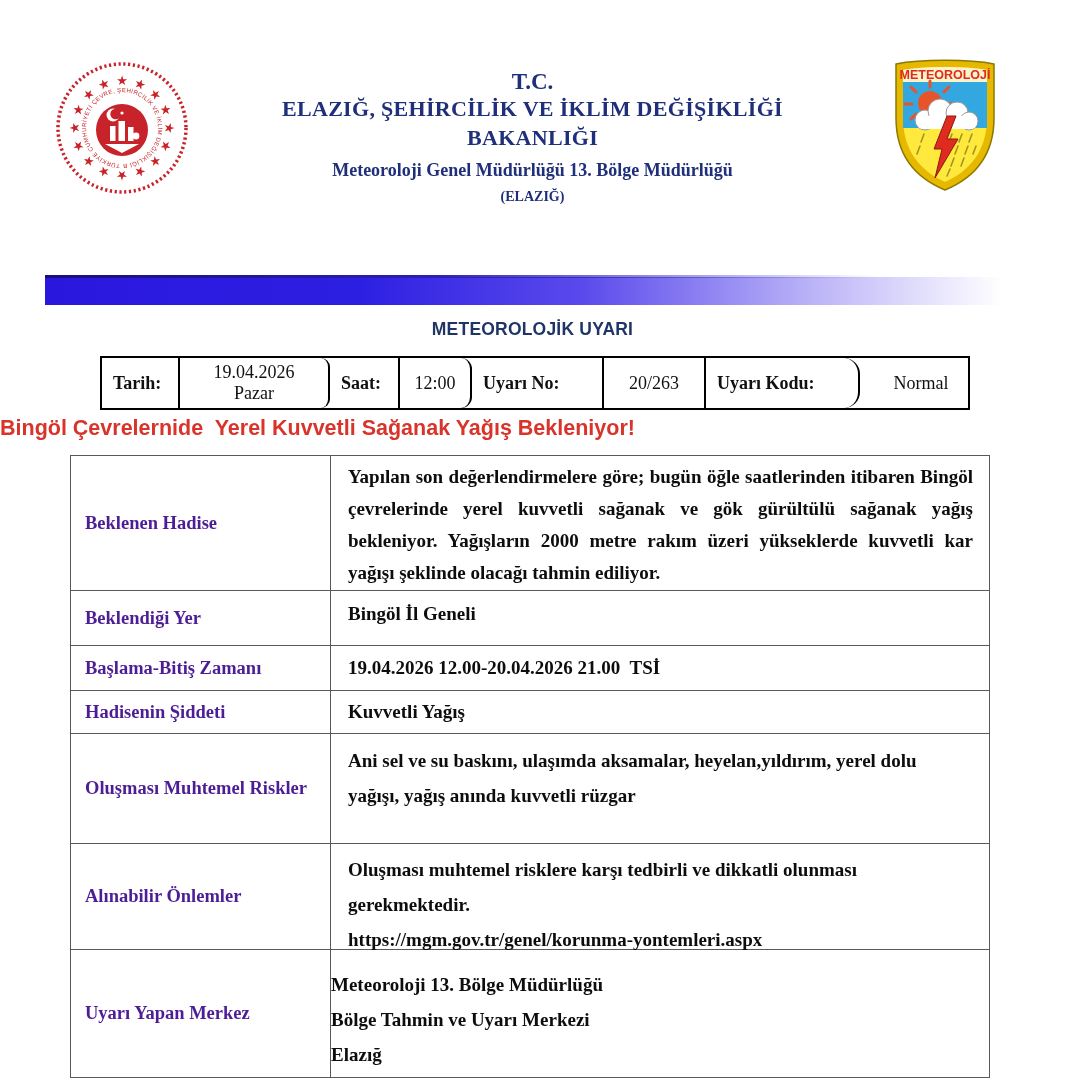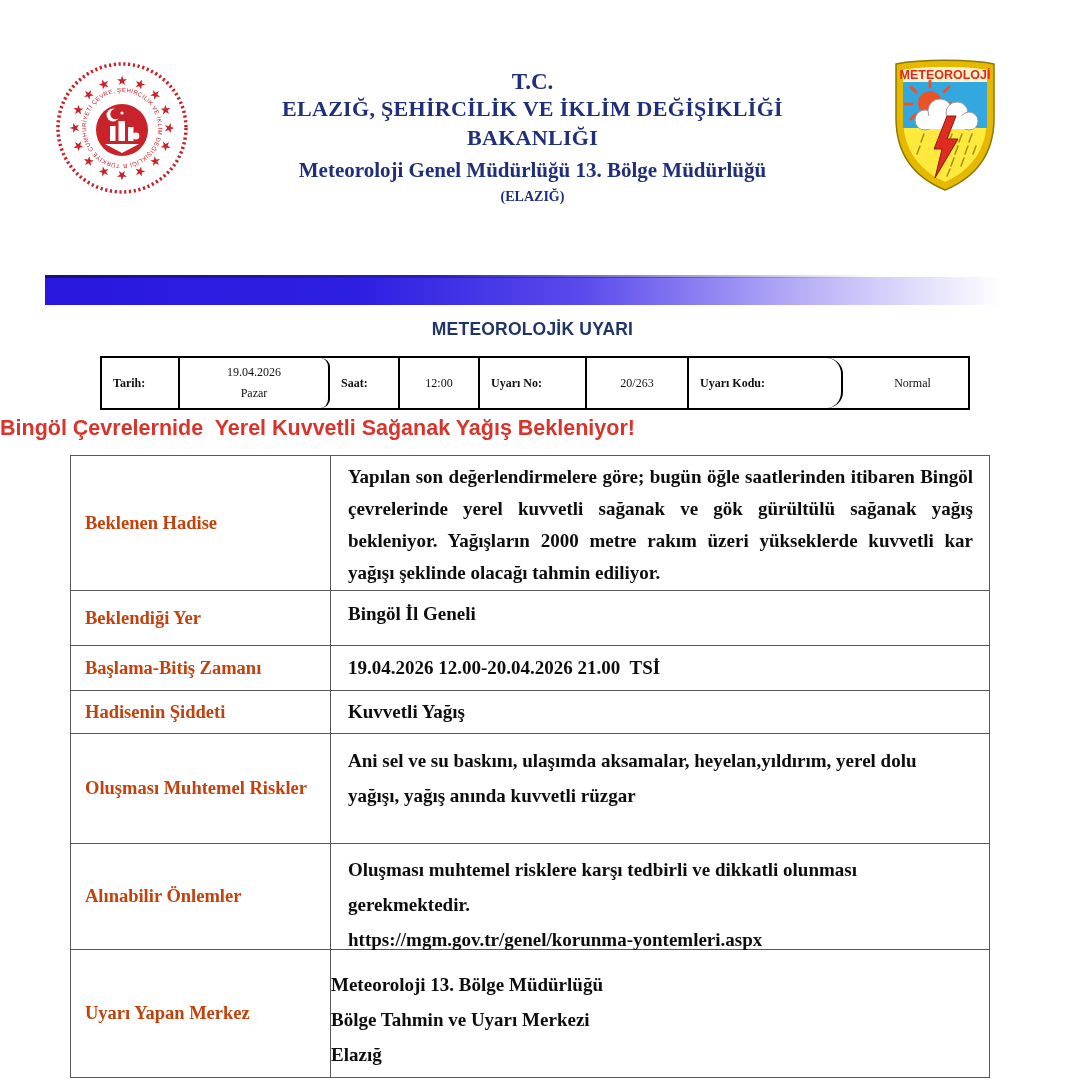--- a/index.html
+++ b/index.html
@@ -6,60 +6,60 @@
   .page{position:relative;width:1065px;height:1080px;background:#ffffff;overflow:hidden;
         font-family:"Liberation Serif", serif;color:#111;}
 
   
   .seal{position:absolute;left:52px;top:58px;width:140px;height:140px;}
   .hdr{position:absolute;left:200px;top:70px;width:665px;text-align:center;
        color:#1f2f7a;font-weight:bold;}
   .hdr .tc{font-size:23px;line-height:24px;}
   .hdr .l1{font-size:22px;line-height:29px;letter-spacing:.3px;}
   .hdr .l2{font-size:22px;line-height:29px;letter-spacing:.3px;}
-  .hdr .dir{font-size:21px;line-height:32px;margin-top:2px;}
+  .hdr .dir{font-size:18px;line-height:32px;margin-top:2px;}
   .hdr .city{font-size:14px;line-height:22px;}
   .shield{position:absolute;left:890px;top:56px;width:110px;height:140px;}
 
   
   .bar{position:absolute;left:45px;top:277px;width:977px;height:28px;
        background:linear-gradient(90deg,#2a17de 0%,#2d1fe2 32%,#5a4aec 55%,#b9b1f7 78%,#ffffff 98%);}
   .bar::before{content:"";position:absolute;left:0;top:-2px;height:3px;width:100%;
        background:linear-gradient(90deg,#181079 0%,#2a20b5 40%,rgba(255,255,255,0) 85%);}
 
   
   .sec-title{position:absolute;left:0;top:319px;width:100%;text-align:center;
        font-family:"Liberation Sans", sans-serif;font-weight:bold;font-size:17.5px;
        color:#1f3566;letter-spacing:.2px;}
 
   
   .info{position:absolute;left:100px;top:356px;width:870px;height:54px;
-        display:flex;border:2px solid #000;box-sizing:border-box;font-size:12px;}
+        display:flex;border:2px solid #000;box-sizing:border-box;font-size:18px;}
   .info .cell{border-right:2px solid #000;display:flex;align-items:center;box-sizing:border-box;}
   .info .cell:last-child{border-right:none;flex:1;}
   .info .lab{font-weight:bold;padding-left:11px;}
   .info .val{justify-content:center;text-align:center;}
   .c-tarih{width:78px;}  .c-tarihv{width:150px;flex-direction:column;justify-content:center;line-height:21px;border-radius:9px;}
-  .c-saat{width:70px;}   .c-saatv{width:80px;}
-  .c-no{width:107px;}    .c-nov{width:102px;}
+  .c-saat{width:70px;}   .c-saatv{width:72px;border-radius:11px;}
+  .c-no{width:132px;}    .c-nov{width:102px;}
   .c-kod{width:154px;border-radius:16px;}   .c-kodv{justify-content:flex-start;padding-left:14px;}
 
   
   .headline{position:absolute;left:0;top:416px;width:100%;
        font-family:"Liberation Sans", sans-serif;font-weight:bold;font-size:21.5px;
        color:#d9342b;white-space:pre;}
 
   
   .details{position:absolute;left:70px;top:455px;width:920px;
        border:1px solid #595959;box-sizing:border-box;}
   .drow{display:flex;border-bottom:1px solid #595959;box-sizing:border-box;}
   .drow:last-child{border-bottom:none;}
   .dlab{width:260px;border-right:1px solid #595959;box-sizing:border-box;
        display:flex;align-items:center;padding-left:14px;
-       color:#c2410c;font-weight:bold;font-size:18.5px;line-height:23px;}
+       color:#4c1d95;font-weight:bold;font-size:18.5px;line-height:23px;}
   .dval{flex:1;font-weight:bold;font-size:19px;color:#0d0d0d;box-sizing:border-box;}
   .r0{height:135px;} .r0 .dval{padding:5px 16px 0 17px;text-align:justify;line-height:32px;}
   .r1{height:55px;}  .r1 .dval{padding:12px 16px 0 17px;}
   .r2{height:45px;}  .r2 .dval{display:flex;align-items:center;padding-left:17px;white-space:pre;}
   .r3{height:43px;}  .r3 .dval{display:flex;align-items:center;padding-left:17px;}
   .r4{height:110px;} .r4 .dval{padding:9px 26px 0 17px;line-height:35px;}
   .r5{height:106px;} .r5 .dval{padding:8px 26px 0 17px;line-height:35px;}
   .r5 .link{color:#0d0d0d;text-decoration:none;}
   .r6{height:127px;} .r6 .dval{padding-top:17px;text-align:left;line-height:35px;}
 </style>

